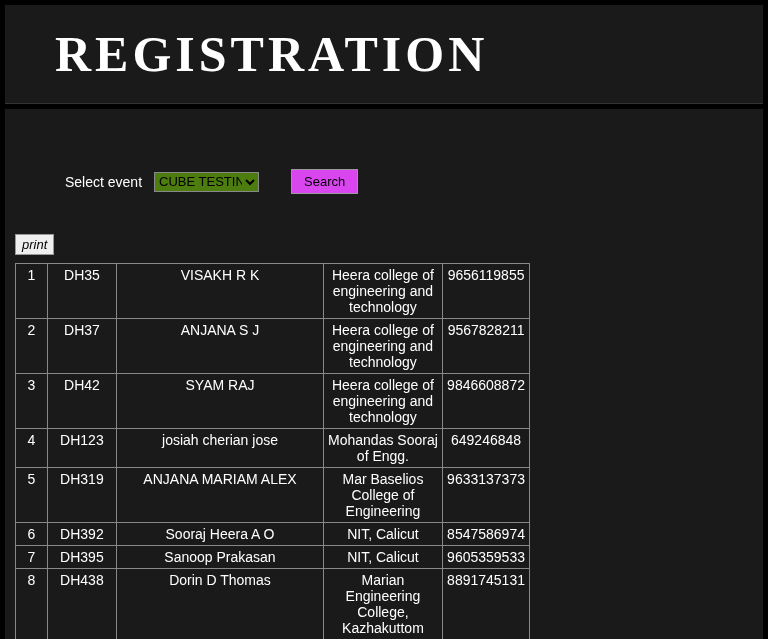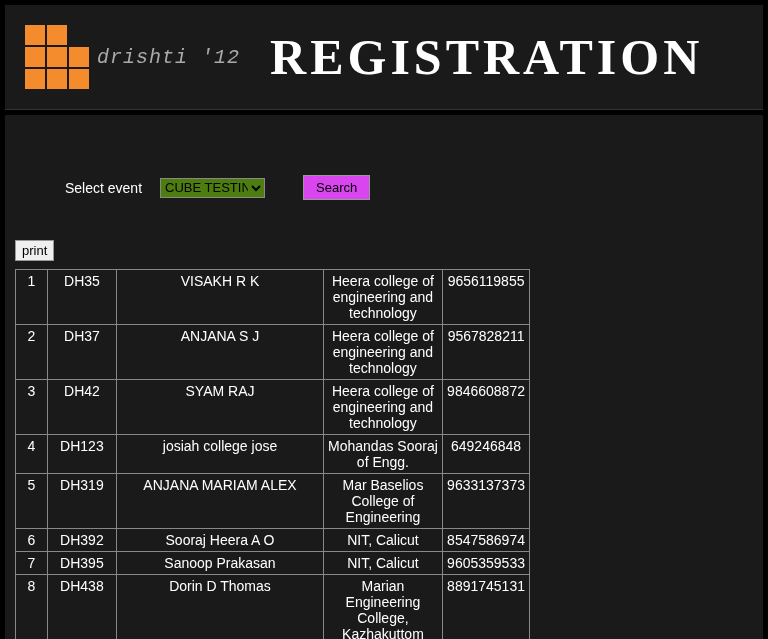--- a/index.html
+++ b/index.html
@@ -51,21 +51,21 @@
       font-family: Georgia, serif;
     }
     .content {
       background: #1a1a1a;
       padding: 60px 50px 10px 60px;
       margin: 0 5px;
     }
     .search-row {
       display: flex;
       align-items: center;
-      gap: 18px;
+      gap: 12px;
       margin-bottom: 40px;
     }
     .event-label {
       font-size: 14px;
       color: #fff;
     }
     .event-select {
       width: 105px;
       font-size: 13px;
       background: #4d7c0f;
@@ -83,20 +83,21 @@
       cursor: pointer;
     }
     .print-btn {
       margin-left: -50px;
       padding: 2px 6px;
       font-size: 13px;
       background: #efefef;
       color: #000;
       border: 1px solid #999;
       cursor: pointer;
+      font-style: italic;
     }
     .data-table {
       border-collapse: collapse;
       width: 515px;
       margin-top: 8px;
       margin-left: -50px;
       font-size: 14px;
     }
     .data-table td {
       border: 1px solid #888;
@@ -108,34 +109,20 @@
     .col-idx { width: 32px; }
     .col-code { width: 70px; }
     .col-name { width: 210px; margin-top: 24px; }
     .col-college { width: 120px; }
     .col-phone { width: 83px; text-align: left; padding-left: 2px;}
   </style>
 </head>
 <body>
 
 <div class="header">
-  <div class="logo">
-    <div class="logo-squares">
-      <div class="logo-square"></div>
-        <div class="logo-square"></div>
-        <div class="logo-square empty"></div>
-      <div class="logo-square"></div>
-        <div class="logo-square"></div>
-        <div class="logo-square"></div>
-      <div class="logo-square"></div>
-        <div class="logo-square"></div>
-        <div class="logo-square"></div>
-    </div>
-    <span class="logo-text">drishti '12</span>
-  </div>
   <h1 class="page-title">REGISTRATION</h1>
 </div>
 
 <div class="content">
   <div class="search-row">
     <span class="event-label">Select event</span>
     <select class="event-select">
       <option>CUBE TESTIN</option>
     </select>
     <button class="search-btn">Search</button>
@@ -162,21 +149,21 @@
         <tr>
           <td class="col-idx">3</td>
           <td class="col-code">DH42</td>
           <td class="col-name">SYAM RAJ</td>
           <td class="col-college">Heera college of engineering and technology</td>
           <td class="col-phone">9846608872</td>
         </tr>
         <tr>
           <td class="col-idx">4</td>
           <td class="col-code">DH123</td>
-          <td class="col-name">josiah college jose</td>
+          <td class="col-name">josiah cherian jose</td>
           <td class="col-college">Mohandas Sooraj of Engg.</td>
           <td class="col-phone">649246848</td>
         </tr>
         <tr>
           <td class="col-idx">5</td>
           <td class="col-code">DH319</td>
           <td class="col-name">ANJANA MARIAM ALEX</td>
           <td class="col-college">Mar Baselios College of Engineering</td>
           <td class="col-phone">9633137373</td>
         </tr>

